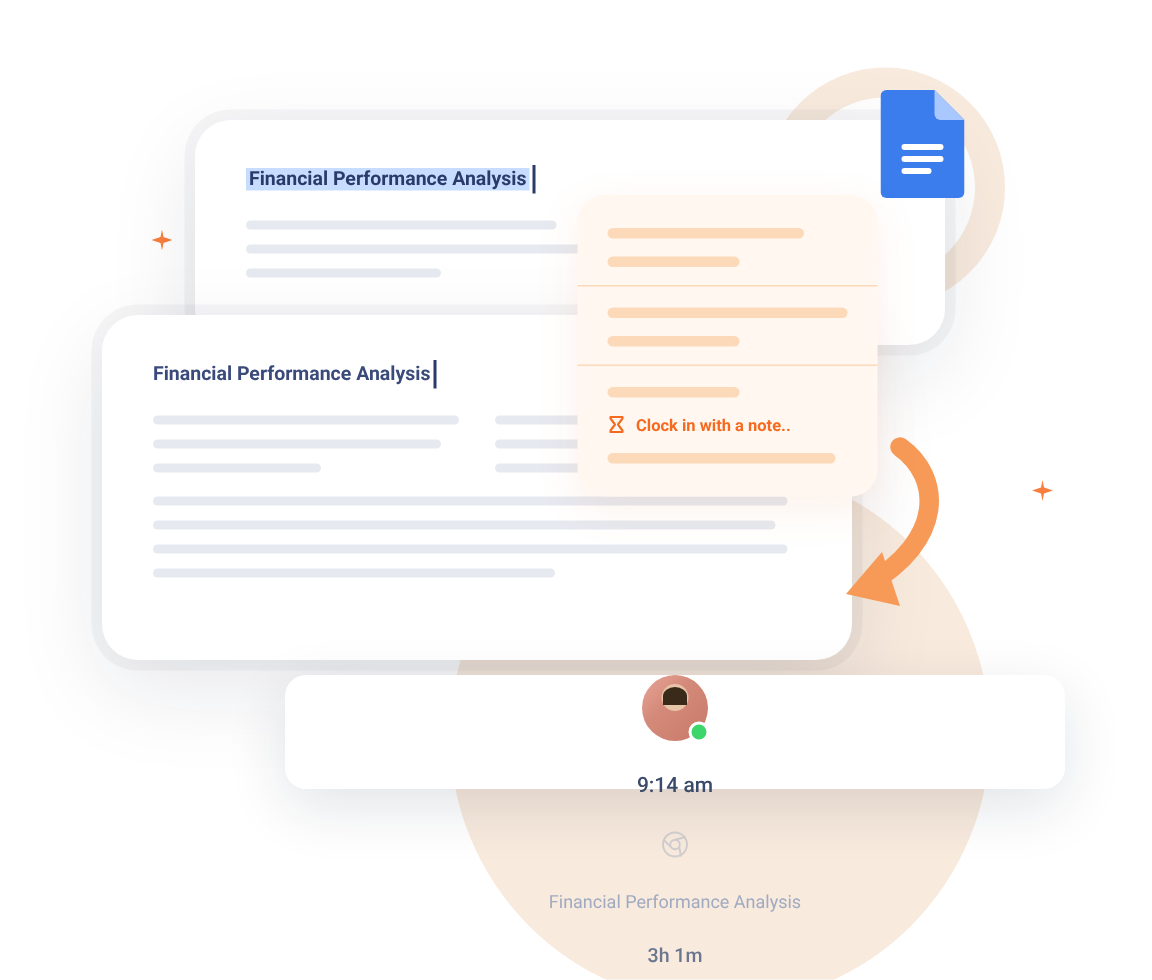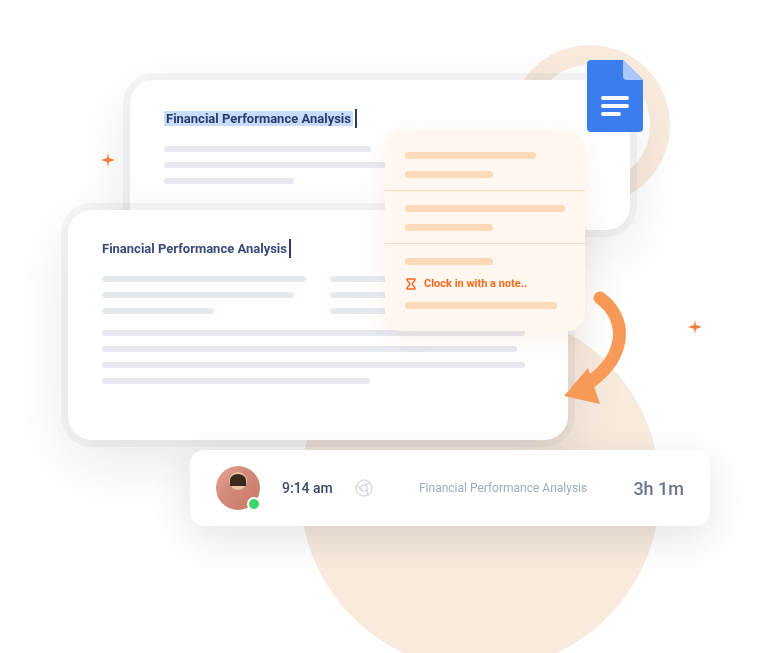--- a/index.html
+++ b/index.html
@@ -117,21 +117,21 @@
 }
 .pline.short { width: 55%; }
 .pline.med { width: 82%; }
 .pdivider {
   height: 1px;
   background: #fbd9b9;
   margin: 8px -20px 14px -20px;
 }
 .clockin {
   display: flex;
-  align-items: flex-end;
+  align-items: flex-start;
   gap: 7px;
   font-size: 11px;
   font-weight: 700;
   color: #f56a1e;
   margin: 2px 0 12px 0;
 }
 .hourglass {
   width: 12px; height: 12px;
   color: #f56a1e;
 }
@@ -159,20 +159,21 @@
   left: 190px; top: 450px;
   width: 520px; height: 76px;
   background: #fff;
   border-radius: 14px;
   box-shadow: 0 12px 40px rgba(20,30,60,0.12);
   z-index: 8;
   display: flex;
   align-items: center;
   padding: 0 26px;
   gap: 22px;
+  flex-direction: column;
 }
 .avatar-wrap {
   position: relative;
   width: 44px; height: 44px;
 }
 .avatar {
   width: 44px; height: 44px;
   border-radius: 50%;
   background: linear-gradient(135deg, #e8a598 0%, #d48a7a 40%, #c87968 100%);
   position: relative;
@@ -211,21 +212,21 @@
   width: 18px; height: 18px;
   opacity: 0.4;
 }
 .task {
   flex: 1;
   font-size: 12px;
   color: #a0aac0;
   text-align: center;
 }
 .duration {
-  font-size: 18px;
+  font-size: 13px;
   font-weight: 500;
   color: #6a7690;
 }
 </style>
 </head>
 <body>
 
 <div class="stage">
 
   <div class="plus" style="left:101px;top:153px;">

